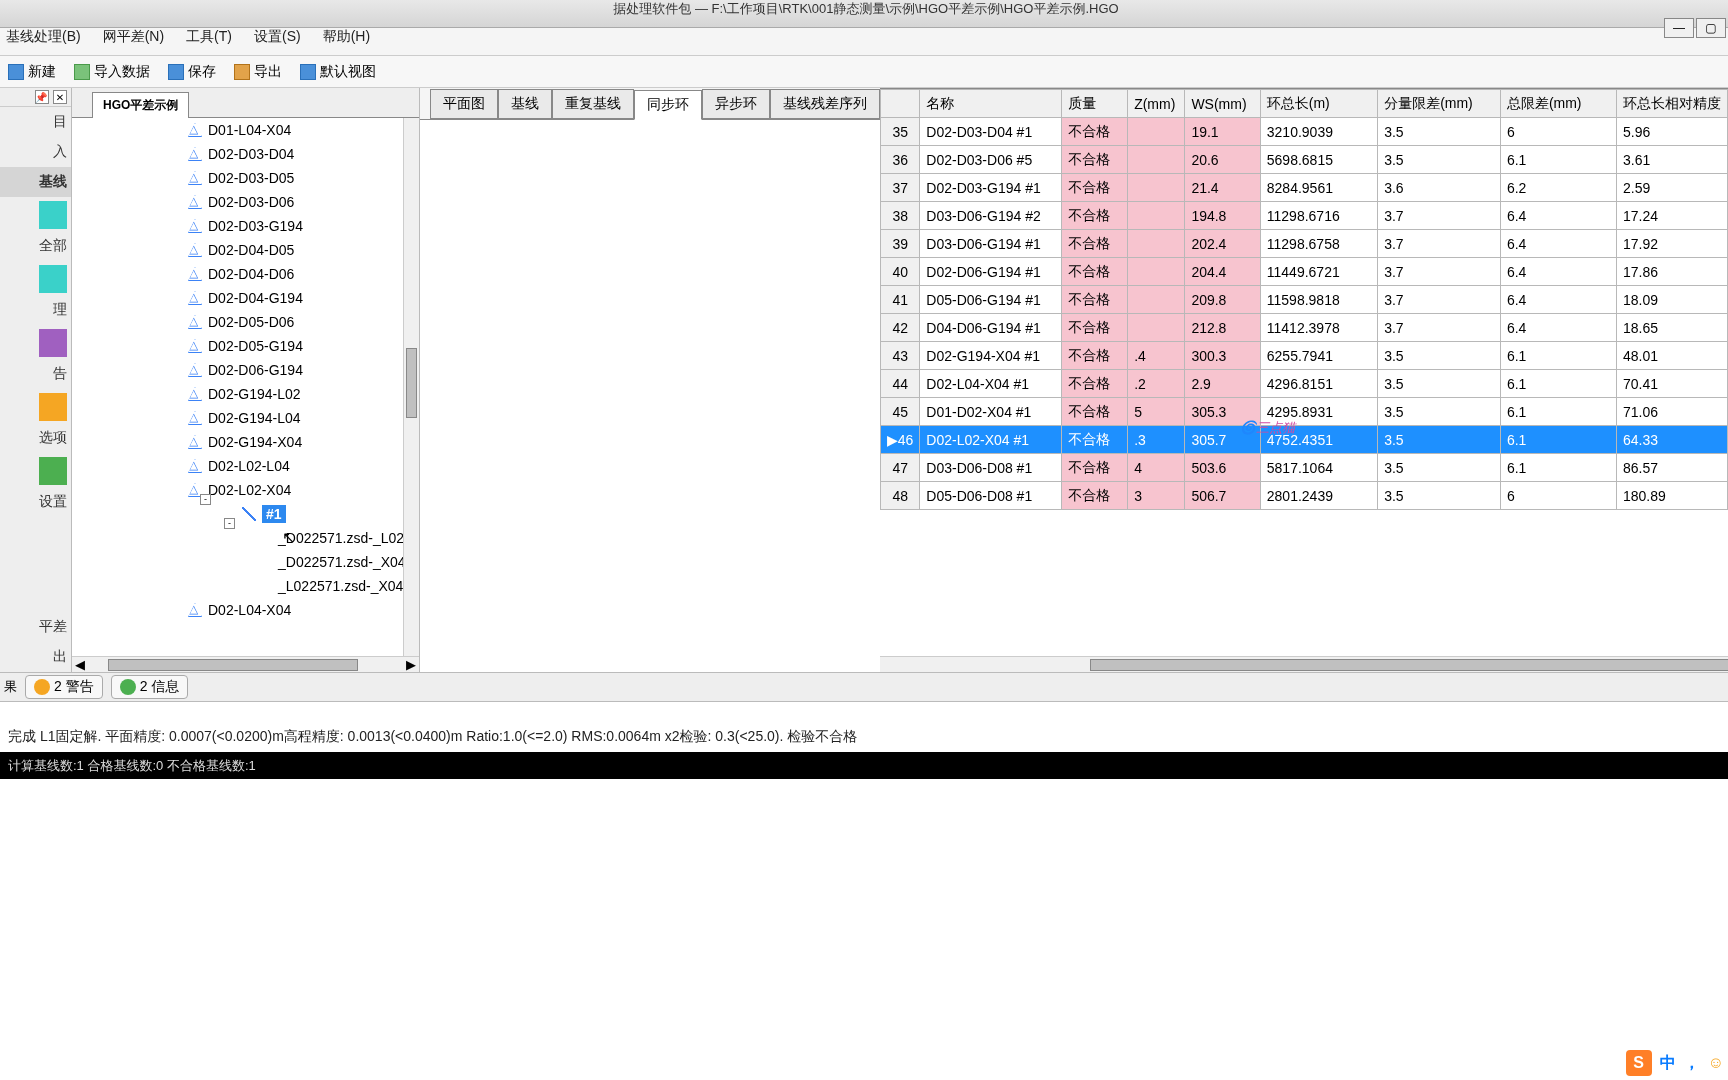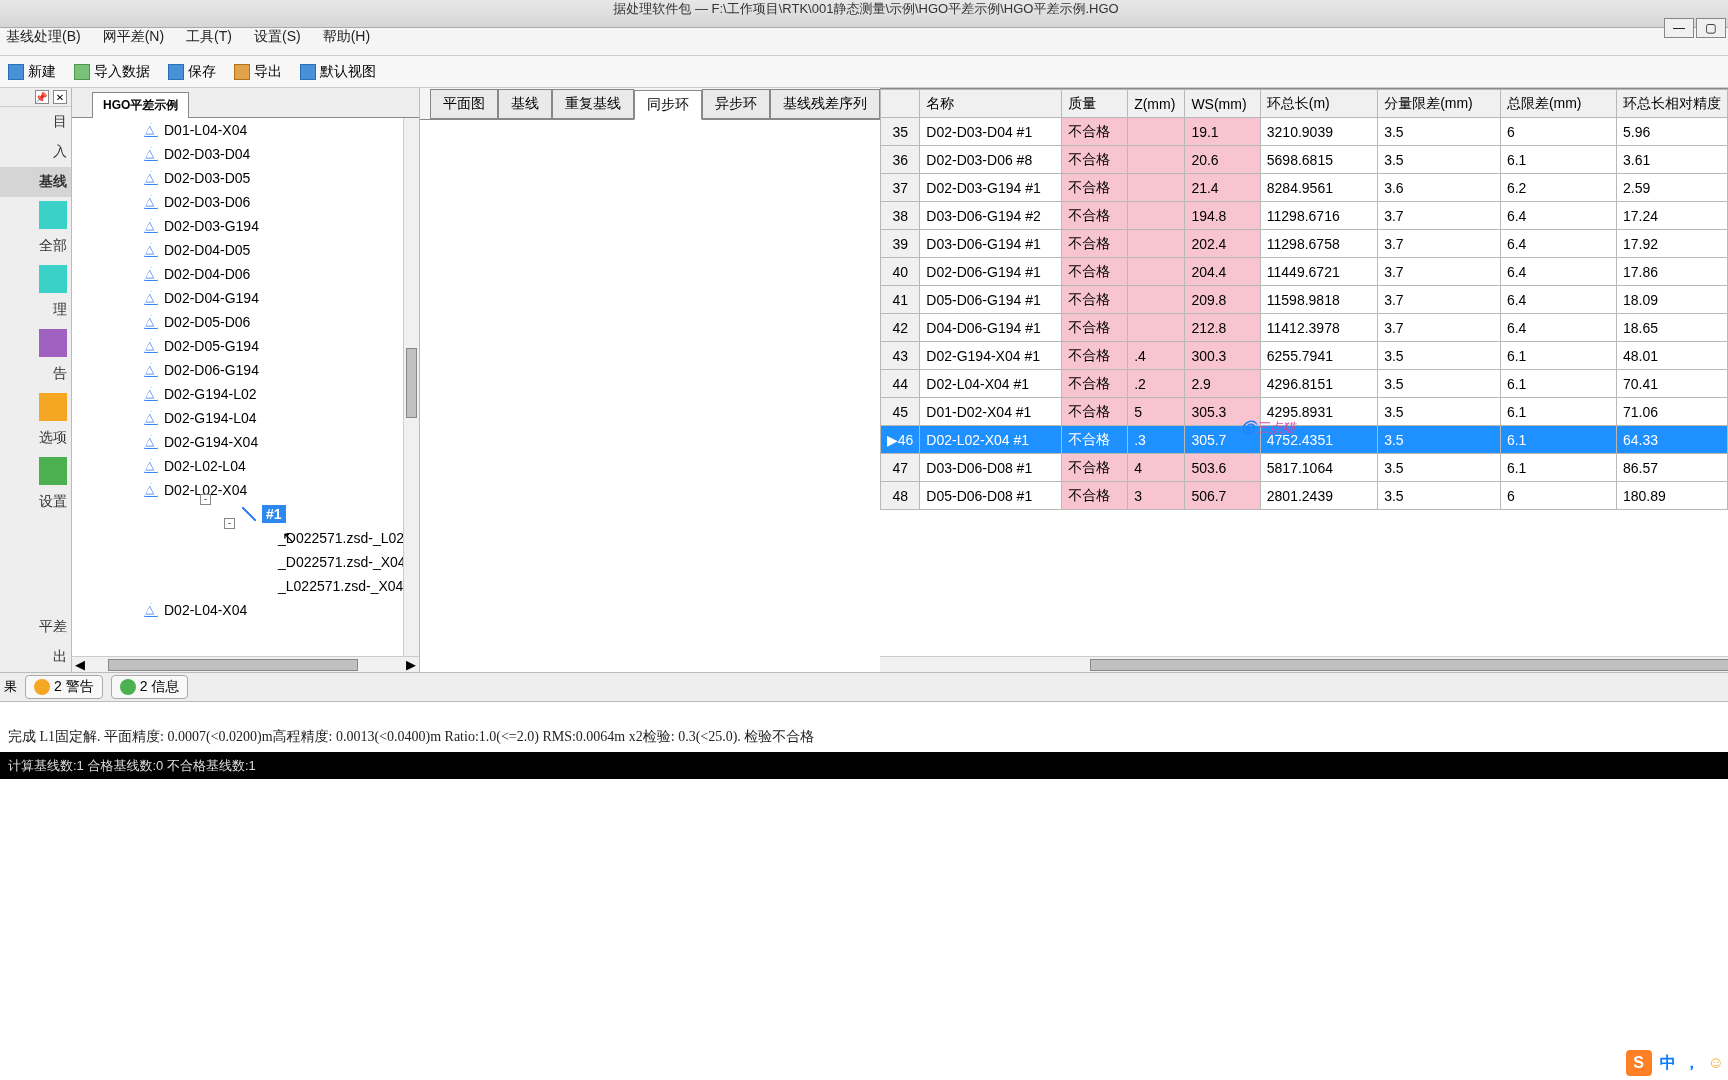--- a/index.html
+++ b/index.html
@@ -31,21 +31,21 @@
 .lp-icon.teal{background:#3ad1c9;}
 .lp-icon.purple{background:#a060c0;}
 .lp-icon.orange{background:#f5a623;}
 .lp-icon.green{background:#4caf50;}
 
 .midpanel { width: 348px; border-right:1px solid #bbb; display:flex; flex-direction:column;}
 .tabstrip { height:30px; display:flex; align-items:flex-end; background:#eee; border-bottom:1px solid #888;}
 .tabstrip .tab{border:1px solid #888;border-bottom:none;padding:4px 10px;background:#fff;margin-left:20px;font-size:12px;font-weight:bold;position:relative;top:1px;}
 .tree { flex:1; overflow:hidden; background:#fff; padding:4px 0 0 0; position:relative;}
 .tree-inner{position:absolute;left:0;top:0;right:16px;bottom:16px;overflow:hidden;}
-.tree-item{display:flex;align-items:center;height:24px;padding-left:72px;font-size:14px;white-space:nowrap;}
+.tree-item{display:flex;align-items:center;height:24px;padding-left:116px;font-size:14px;white-space:nowrap;}
 .tree-item.indent2{padding-left:170px;}
 .tree-item.indent3{padding-left:200px;}
 .tree-item .ticon{width:14px;height:14px;margin-right:6px;display:inline-block;}
 .ticon.tri{background:conic-gradient(#3b82f6 0 33%, transparent 33%);border:1px solid #3b82f6;clip-path:polygon(50% 0,100% 100%,0 100%);background:#fff;border-color:#3b82f6;}
 .ticon.tri{background:#fff;position:relative;}
 .tri::before{content:"△";color:#3b82f6;font-size:12px;position:absolute;left:0;top:-2px;}
 .ticon.line{background:linear-gradient(45deg,transparent 45%,#3b82f6 45%,#3b82f6 55%,transparent 55%);}
 .tree-item.sel .badge{background:#2d89ef;color:#fff;padding:1px 4px;font-weight:bold;}
 .tree .expander{position:absolute;width:11px;height:11px;border:1px solid #888;background:#fff;font-size:9px;line-height:9px;text-align:center;}
 .tree .vscroll{position:absolute;right:0;top:0;width:16px;bottom:16px;background:#f0f0f0;border-left:1px solid #ccc;}
@@ -69,21 +69,21 @@
 .grid .hscroll{position:absolute;left:0;right:0;bottom:0;height:16px;background:#f0f0f0;border-top:1px solid #ccc;}
 .grid .hthumb{position:absolute;left:210px;top:2px;height:12px;width:700px;background:#c0c0c0;border:1px solid #888;}
 .watermark{position:absolute;left:360px;top:330px;font-size:13px;color:#d24ba0;font-style:italic;pointer-events:none;}
 
 .statusstrip{height:30px;background:#eee;border-top:1px solid #bbb;border-bottom:1px solid #bbb;display:flex;align-items:center;padding:0 4px;gap:8px;}
 .statusstrip .pill{border:1px solid #aaa;border-radius:4px;padding:2px 8px;display:flex;align-items:center;gap:4px;font-size:14px;background:#f8f8f8;}
 .pill .dot{width:16px;height:16px;border-radius:50%;display:inline-block;}
 .dot.warn{background:#f5a623;}
 .dot.info{background:#4caf50;}
 
-.loglight{padding:6px 8px;font-size:14px;color:#222;border-bottom:1px solid #000;font-family:Liberation Serif, serif;}
+.loglight{padding:6px 8px;font-size:14px;color:#222;border-bottom:1px solid #000;}
 .logdark{background:#000;color:#ddd;padding:4px 8px;font-size:13px;}
 
 .ime{position:absolute;right:4px;bottom:4px;display:flex;gap:8px;align-items:center;font-size:16px;}
 .ime .sogou{width:26px;height:26px;background:#ff7f27;border-radius:4px;color:#fff;display:flex;align-items:center;justify-content:center;font-weight:bold;}
 .ime .cn{color:#0a7cff;font-weight:bold;}
 .ime .face{color:#f5a623;}
 </style>
 </head>
 <body>
 
@@ -227,21 +227,21 @@
               <td class="pink">不合格</td>
               <td class="pink"></td>
               <td class="pink">19.1</td>
               <td>3210.9039</td>
               <td>3.5</td>
               <td>6</td>
               <td>5.96</td>
             </tr>
             <tr>
               <td class="rownum">36</td>
-              <td>D02-D03-D06 #8</td>
+              <td>D02-D03-D06 #5</td>
               <td class="pink">不合格</td>
               <td class="pink"></td>
               <td class="pink">20.6</td>
               <td>5698.6815</td>
               <td>3.5</td>
               <td>6.1</td>
               <td>3.61</td>
             </tr>
             <tr>
               <td class="rownum">37</td>

